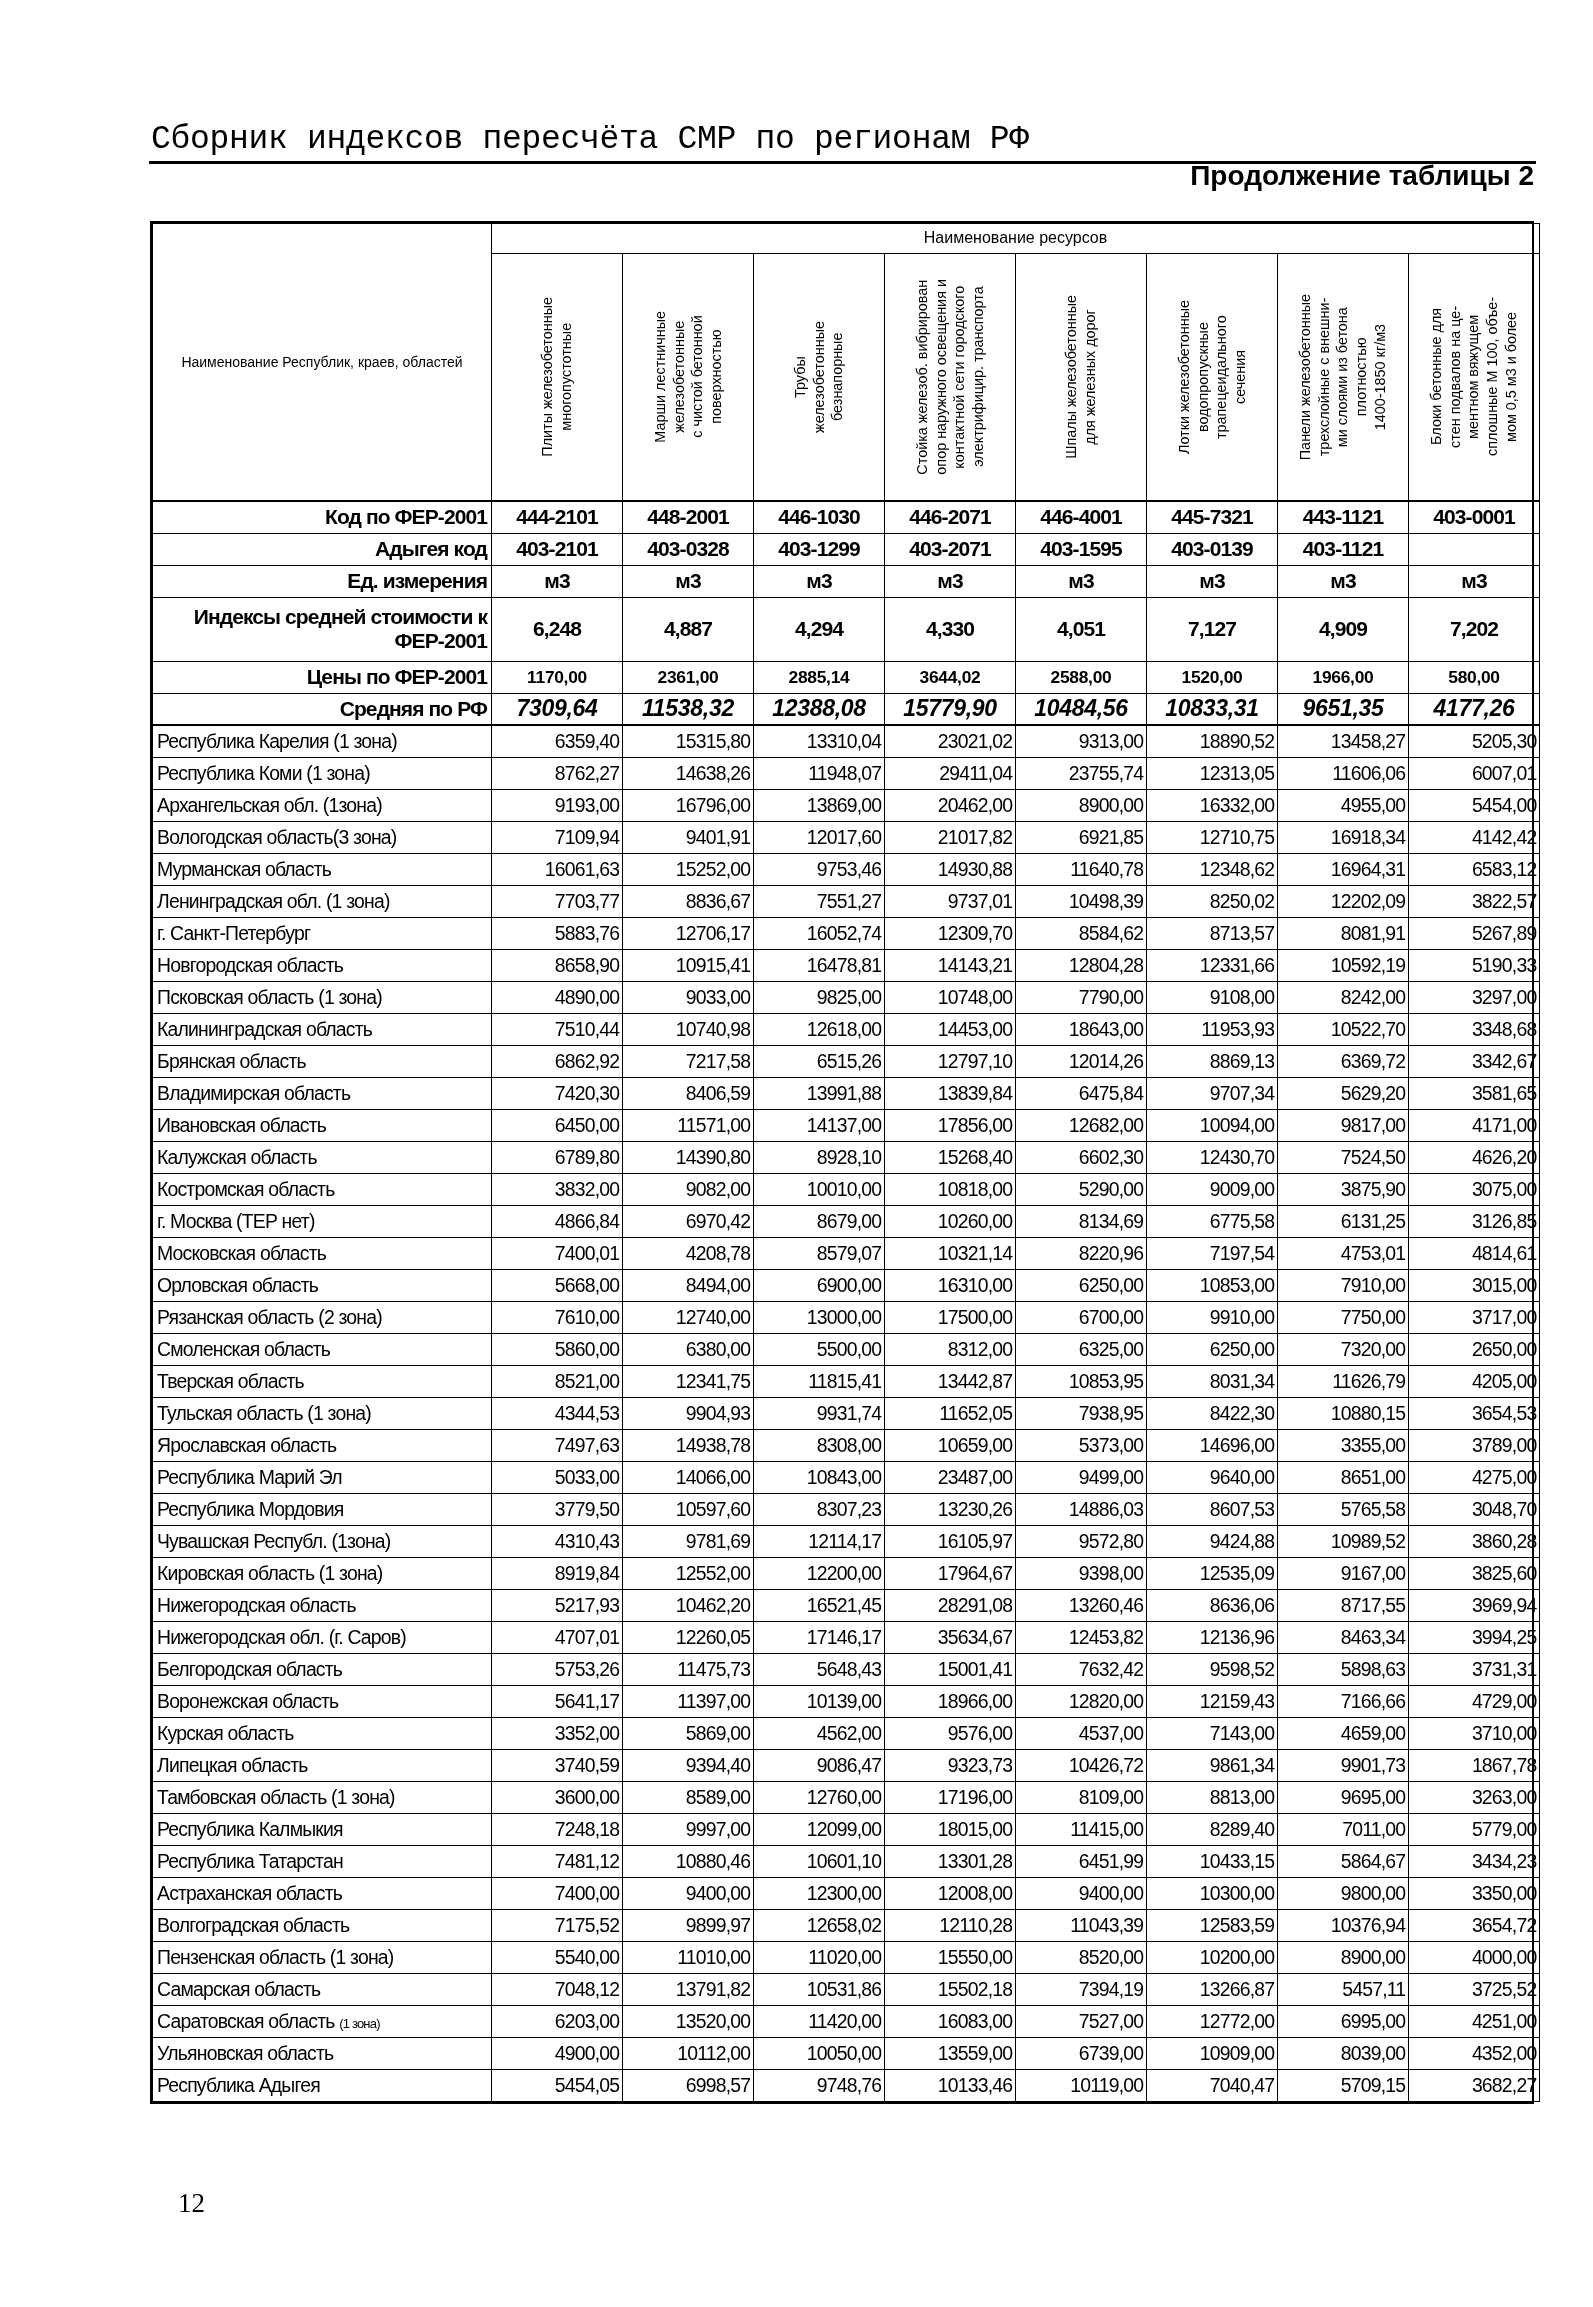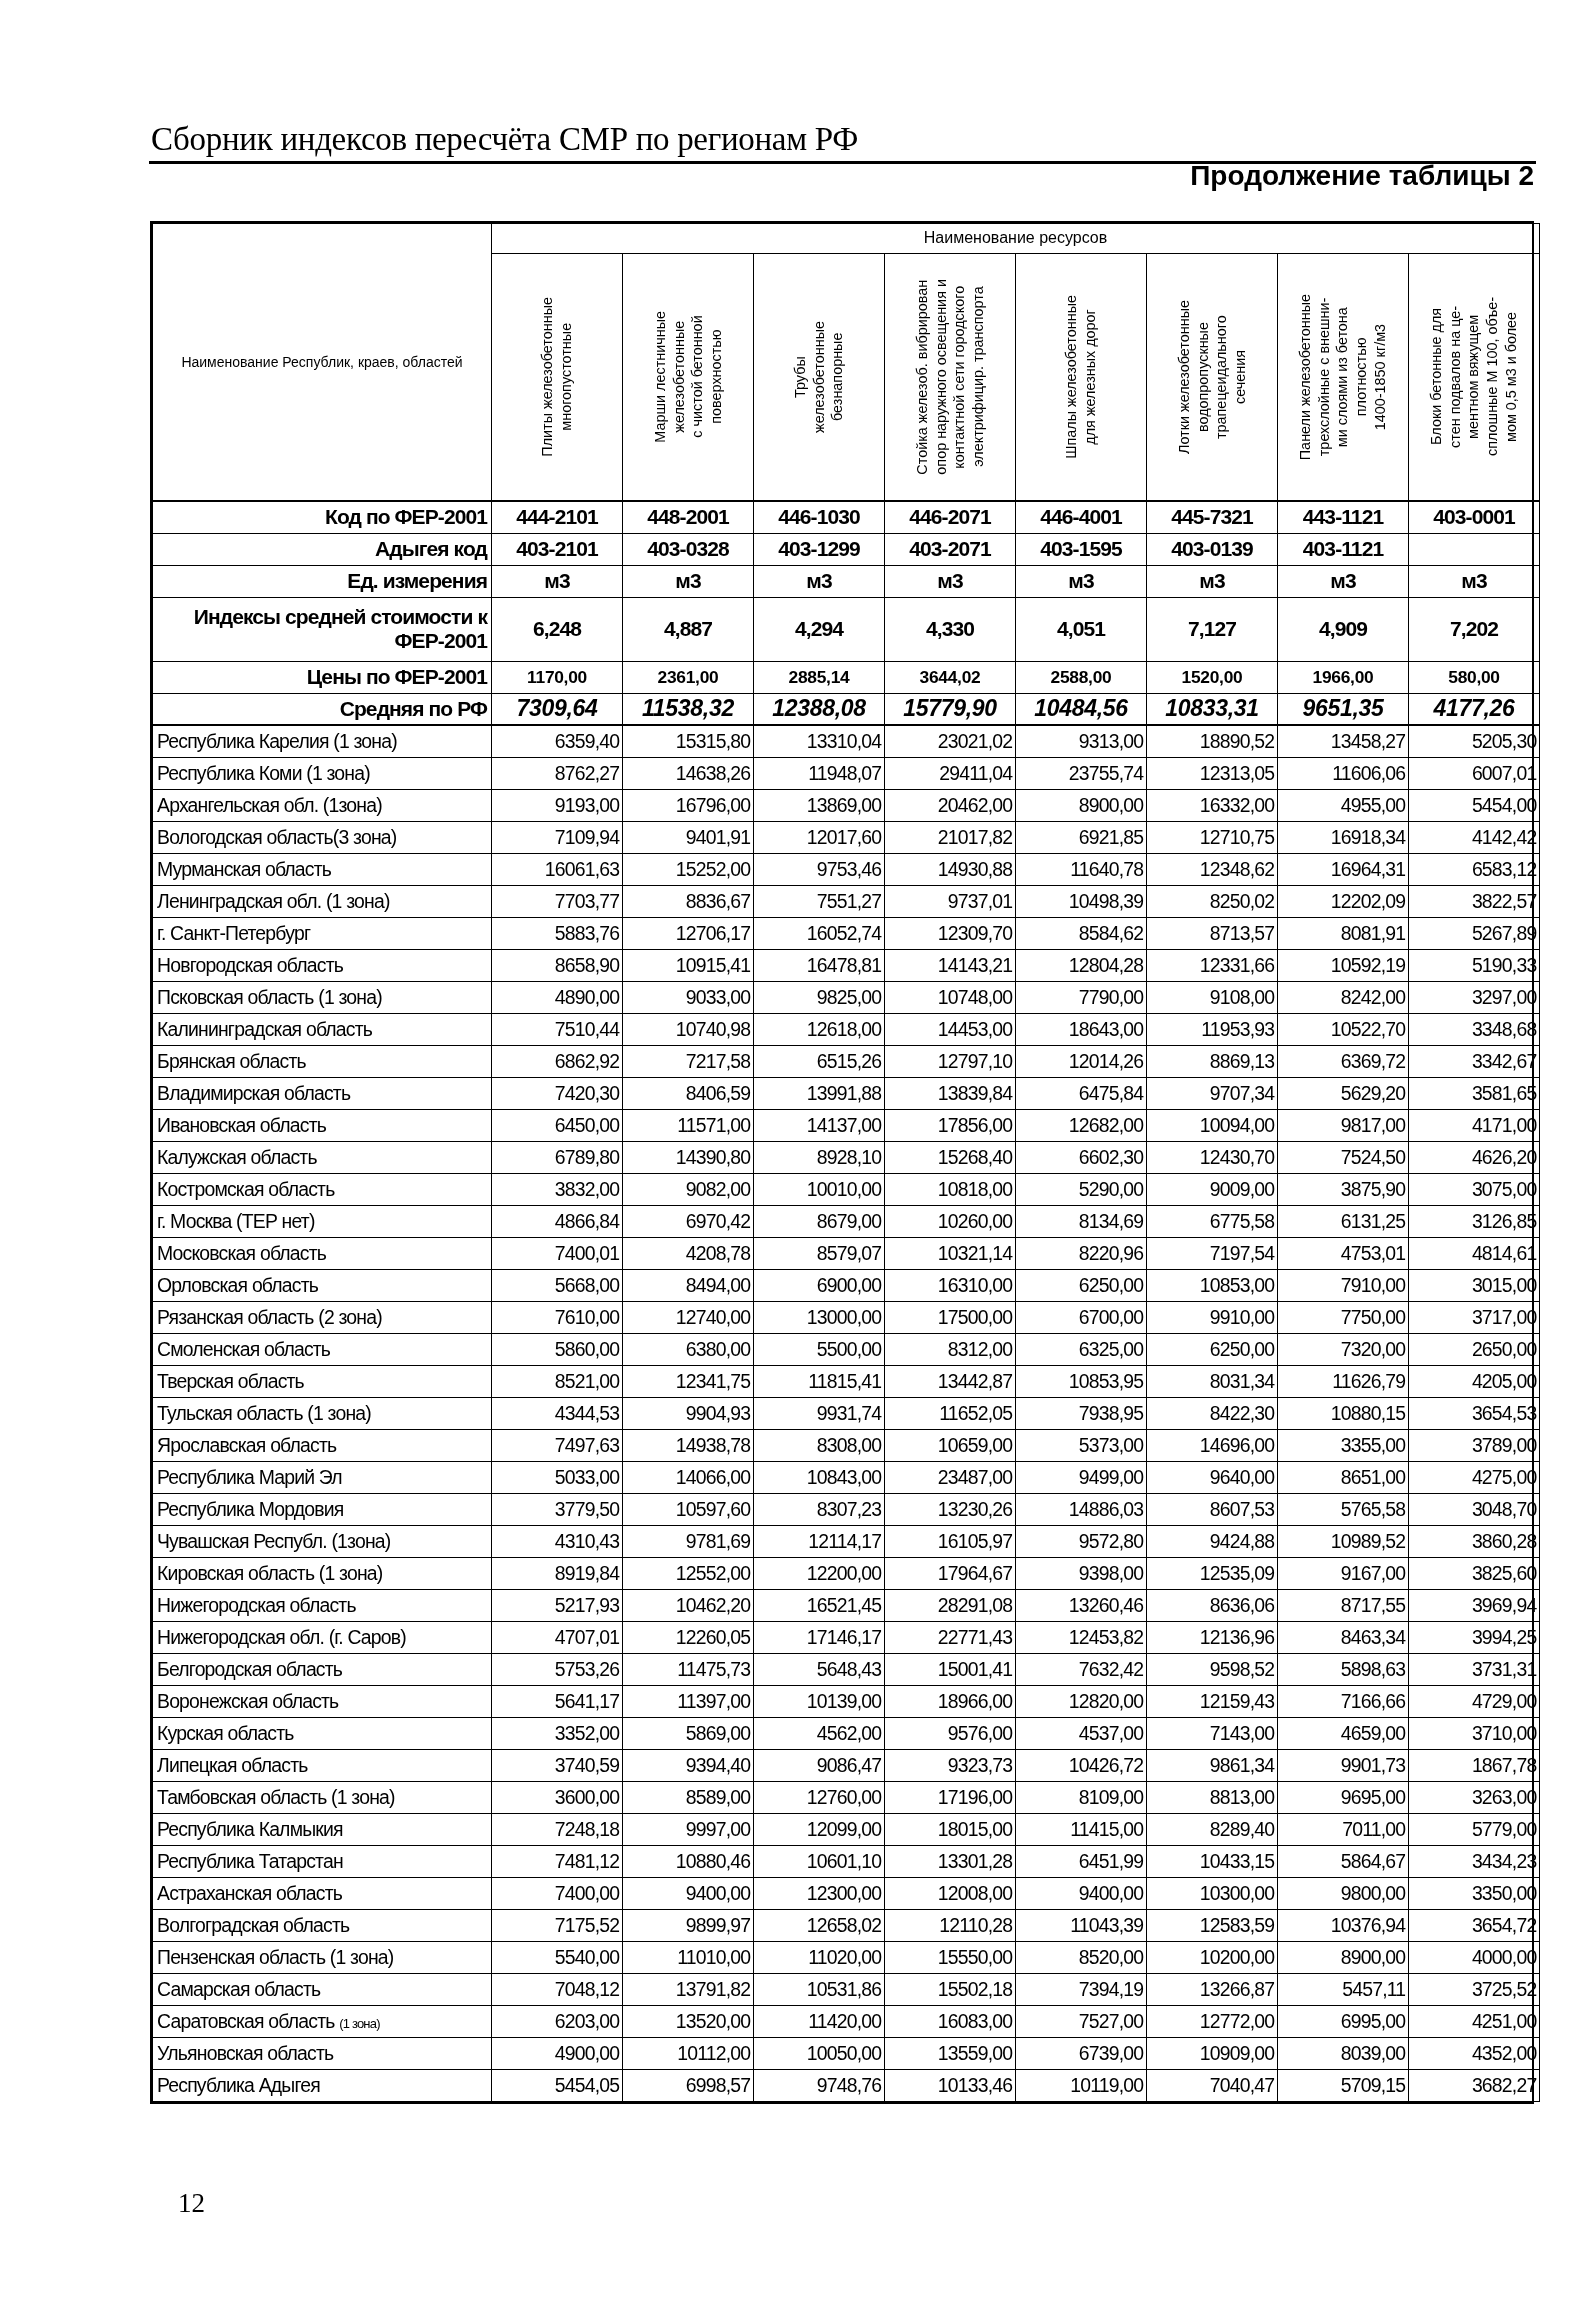--- a/index.html
+++ b/index.html
@@ -1,19 +1,19 @@
 <!DOCTYPE html>
 <html style="font-size:10.7px"><head>
 <meta charset="utf-8">
 <style>
   html, body { margin: 0; padding: 0; background: #ffffff; }
   body { width: 1593px; height: 2307px; position: relative; overflow: hidden; color: #000; }
   .doc-title {
     position: absolute; left: 151px; top: 121px;
-    font-family: Liberation Serif, serif; font-size: 33px; letter-spacing: -0.3px;
+    font-family: Liberation Mono, monospace; font-size: 33px; letter-spacing: -0.3px;
   }
   .title-rule { position: absolute; left: 149px; top: 161px; width: 1387px; height: 2.7px; background: #000; }
   .table-caption {
     position: absolute; right: 59px; top: 160px;
     font-family: "Liberation Sans", sans-serif; font-weight: bold; font-size: 28px;
   }
   .tbl-wrap {
     position: absolute; left: 150px; top: 221px; width: 1384px;
     border: 2px double #000; box-sizing: border-box;
   }
@@ -508,21 +508,21 @@
           <td class="v">13260,46</td>
           <td class="v">8636,06</td>
           <td class="v">8717,55</td>
           <td class="v">3969,94</td>
         </tr>
         <tr class="data">
           <td class="lbl"><span>Нижегородская обл. (г. Саров)</span></td>
           <td class="v">4707,01</td>
           <td class="v">12260,05</td>
           <td class="v">17146,17</td>
-          <td class="v">22771,43</td>
+          <td class="v">35634,67</td>
           <td class="v">12453,82</td>
           <td class="v">12136,96</td>
           <td class="v">8463,34</td>
           <td class="v">3994,25</td>
         </tr>
         <tr class="data">
           <td class="lbl"><span>Белгородская область</span></td>
           <td class="v">5753,26</td>
           <td class="v">11475,73</td>
           <td class="v">5648,43</td>

